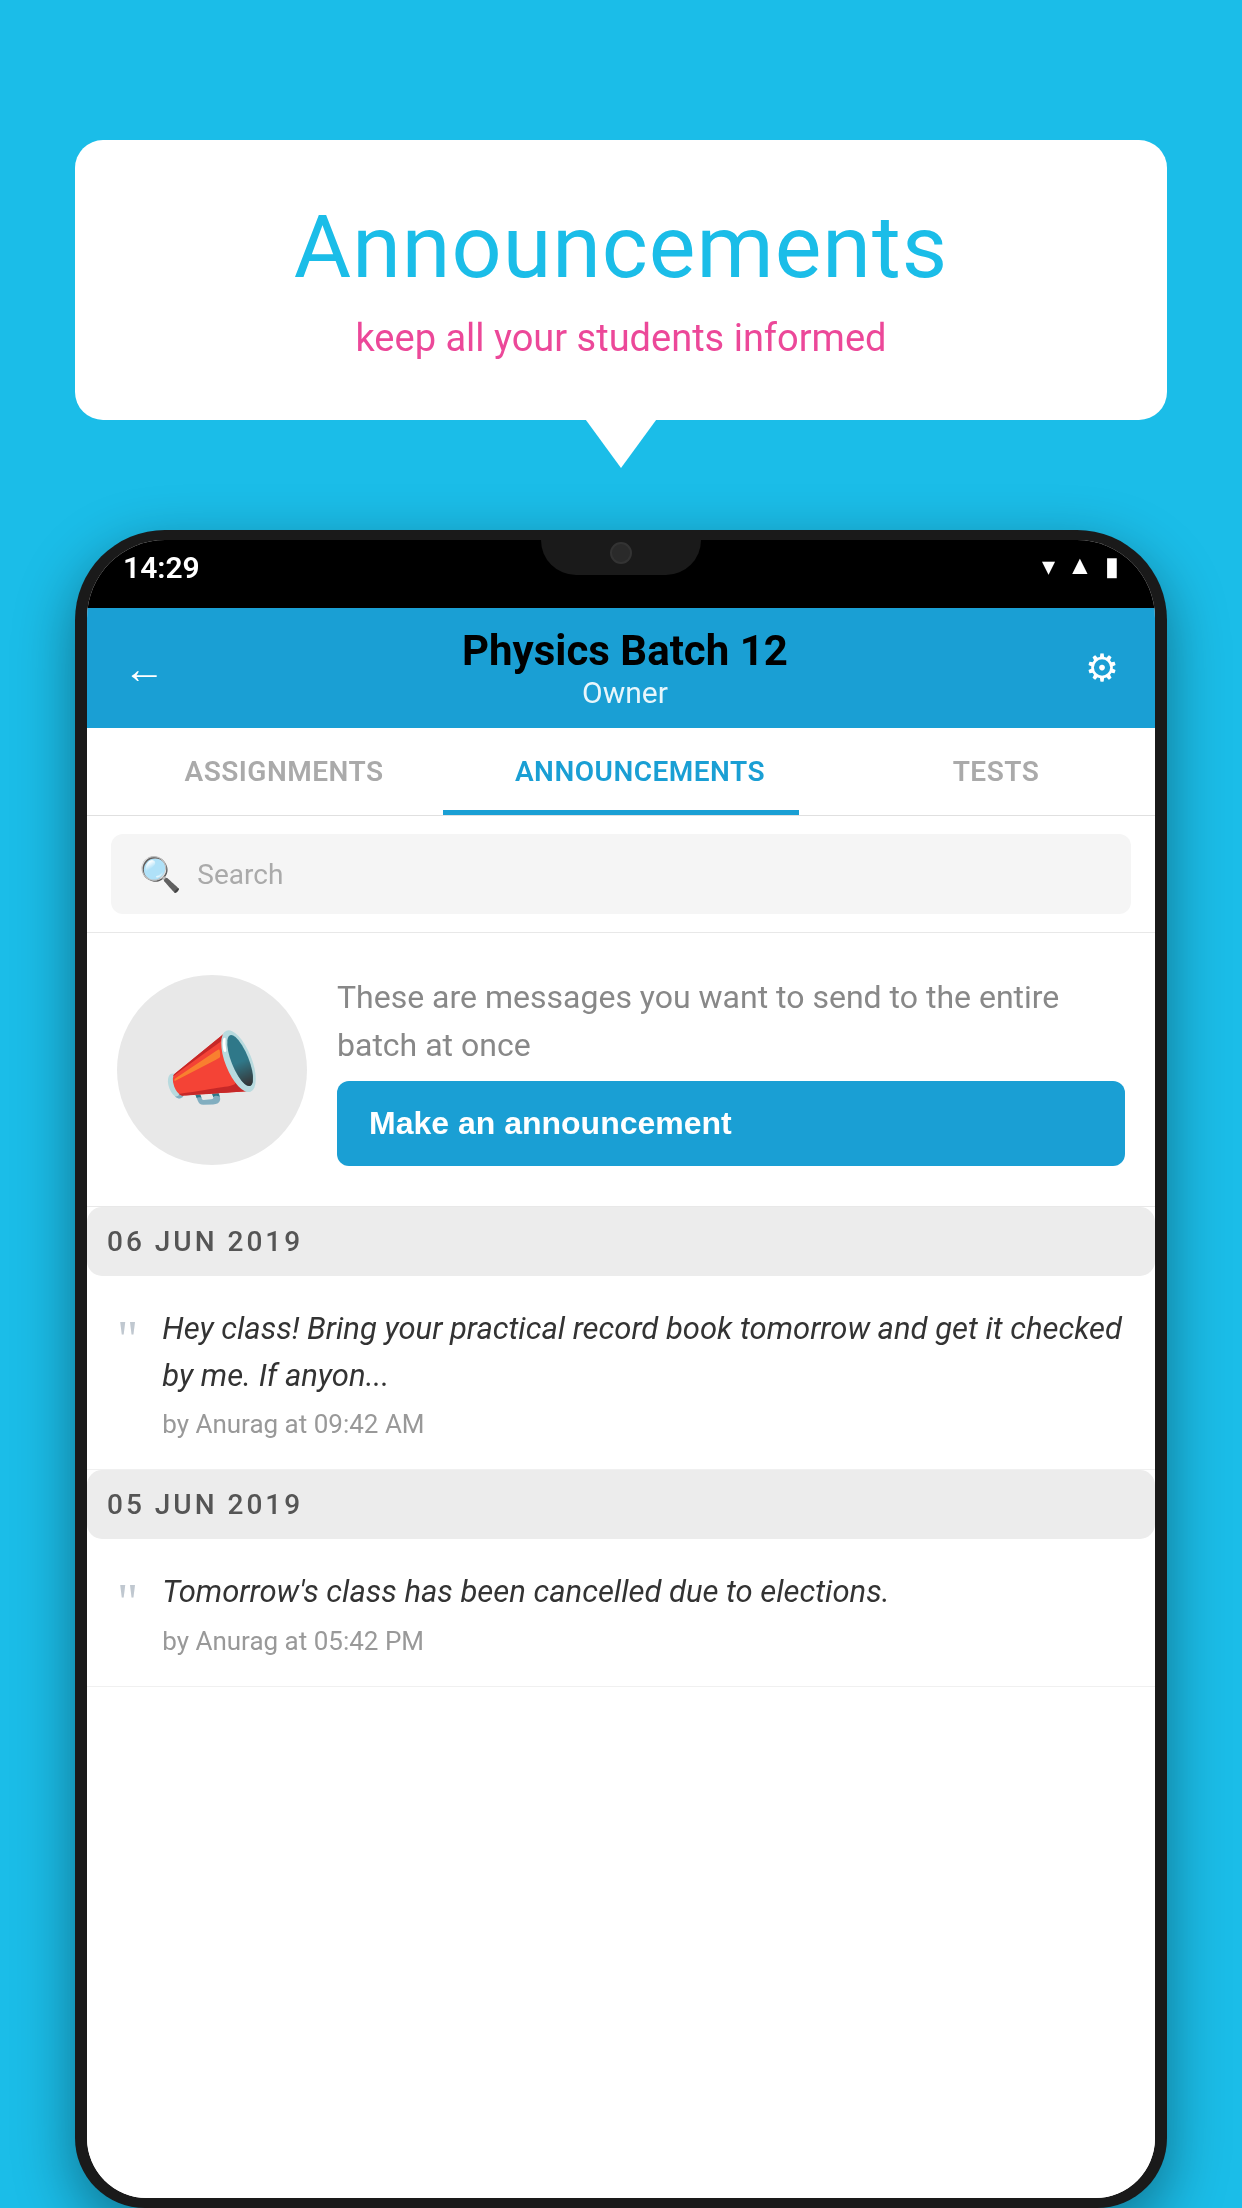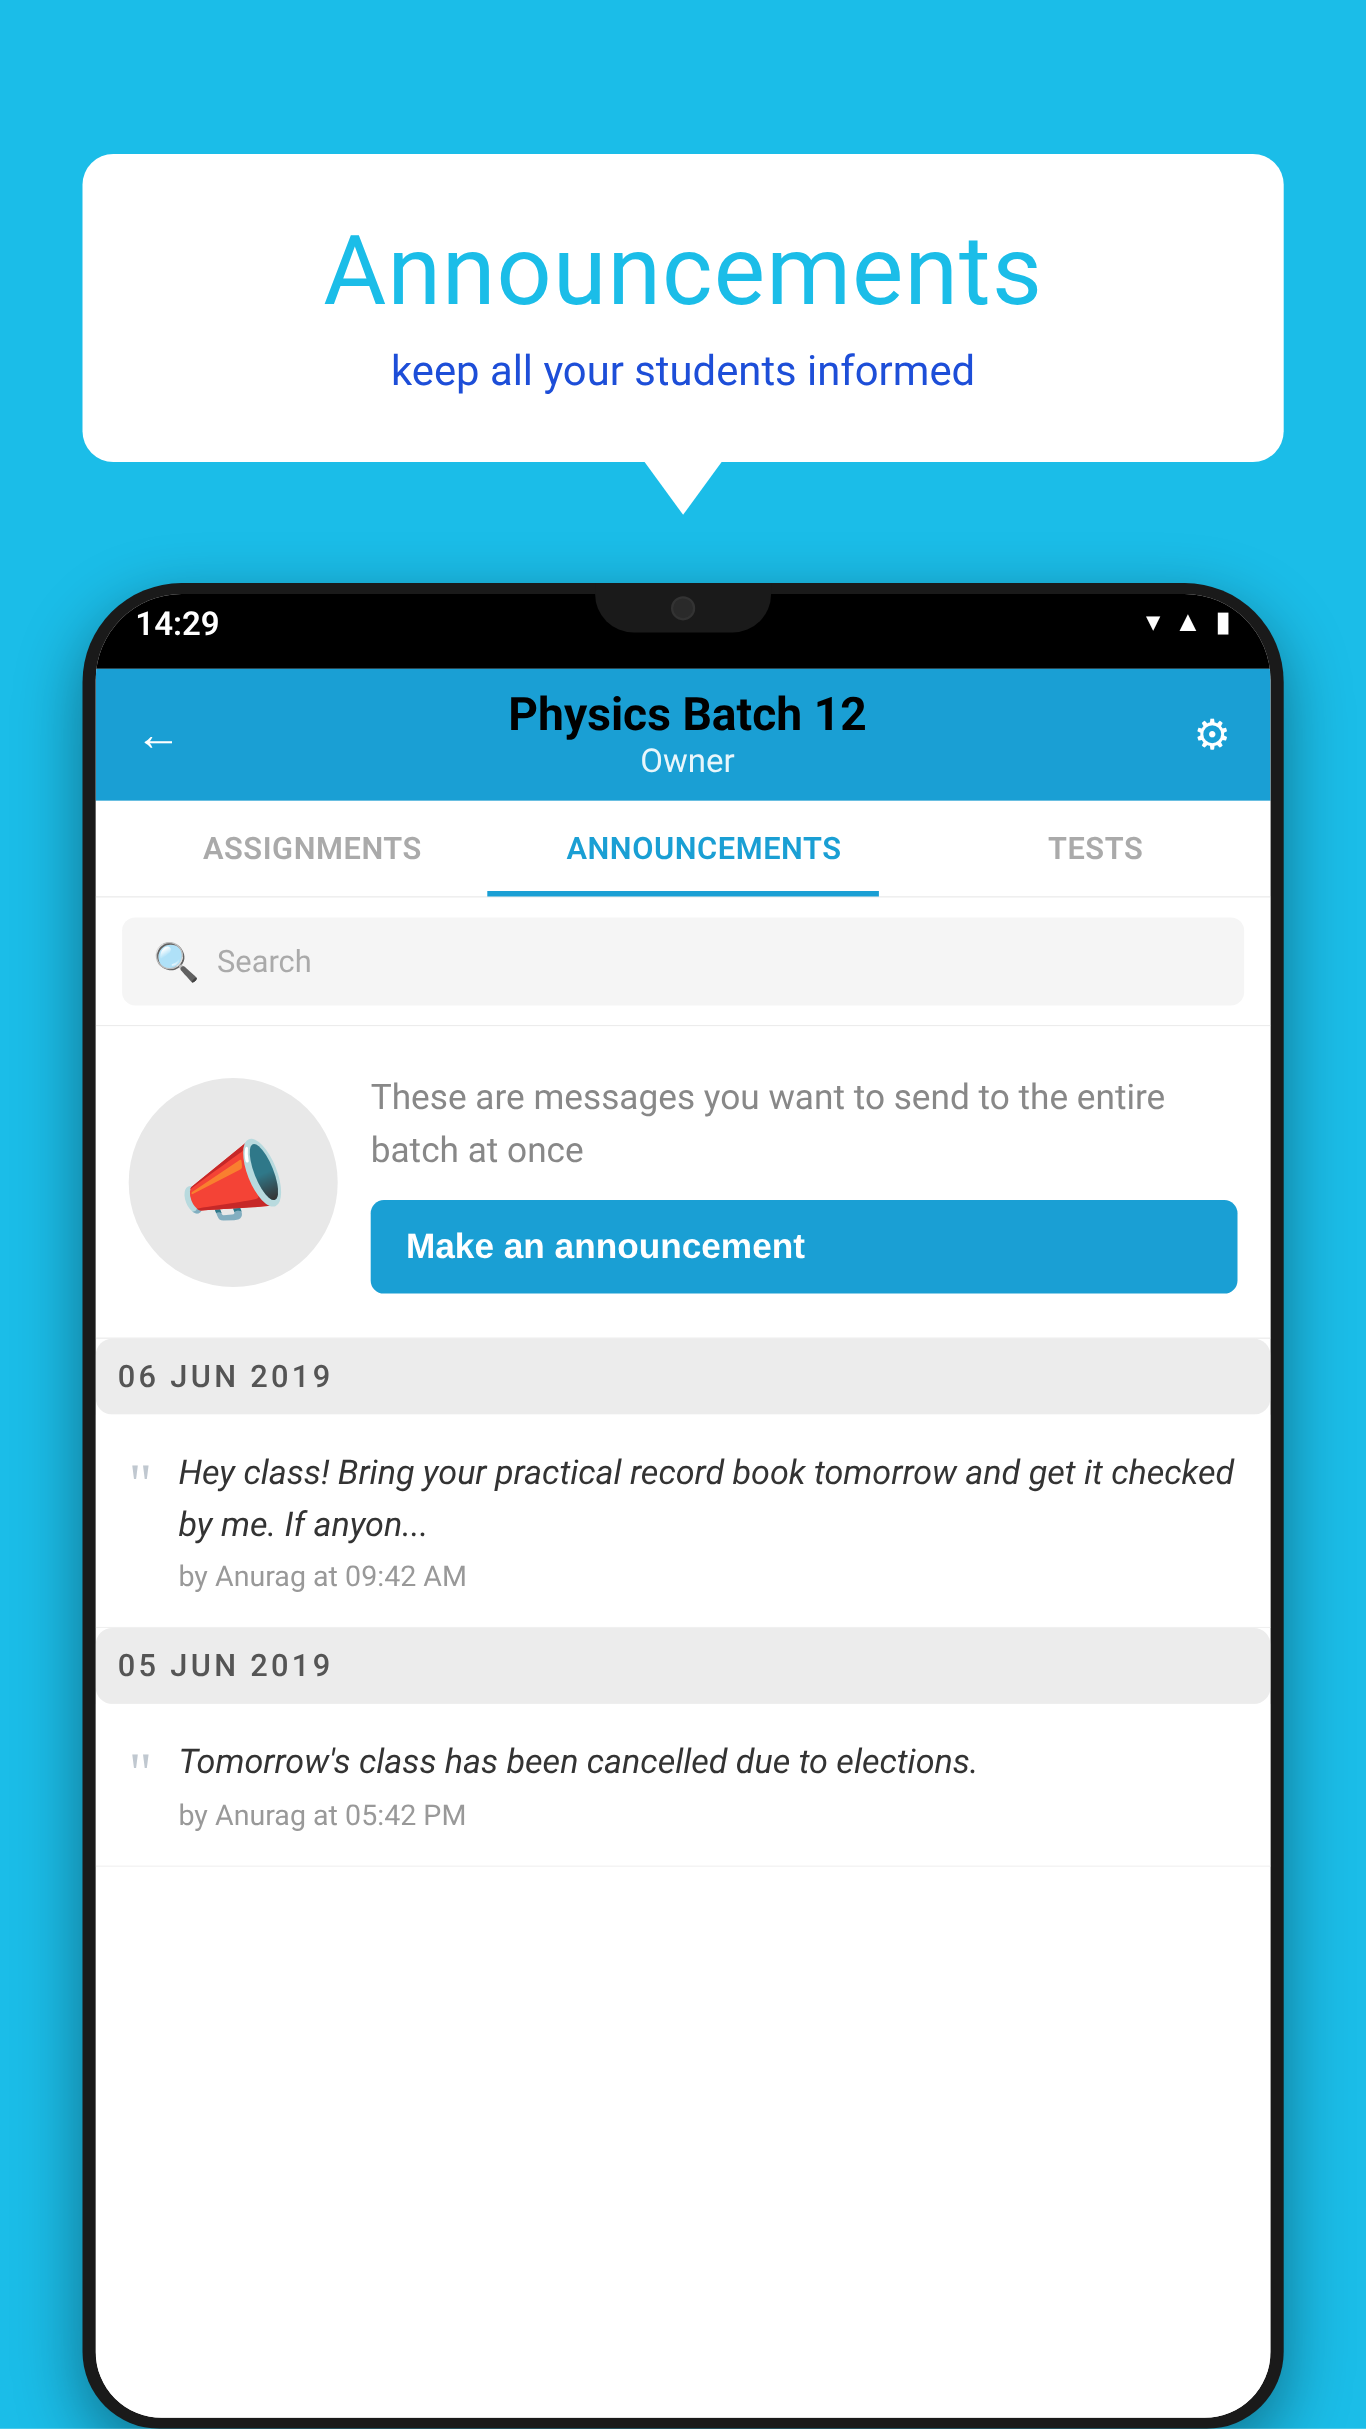--- a/index.html
+++ b/index.html
@@ -48,21 +48,21 @@
 
     .bubble-title {
       color: #1bbde8;
       font-size: 88px;
       font-weight: 400;
       letter-spacing: 1px;
       margin-bottom: 18px;
     }
 
     .bubble-subtitle {
-      color: #1d4ed8;
+      color: #ec4899;
       font-size: 38px;
       font-weight: 400;
     }
 
     
     .phone-frame {
       position: absolute;
       top: 530px;
       left: 75px;
       right: 75px;
@@ -276,21 +276,21 @@
     }
 
     .megaphone-icon {
       font-size: 80px;
       color: #5a7a99;
     }
 
     .promo-right {
       display: flex;
       flex-direction: column;
-      gap: 22px;
+      gap: 12px;
     }
 
     .promo-text {
       color: #888;
       font-size: 32px;
       line-height: 1.5;
     }
 
     .make-announcement-btn {
       background: #1a9fd4;

